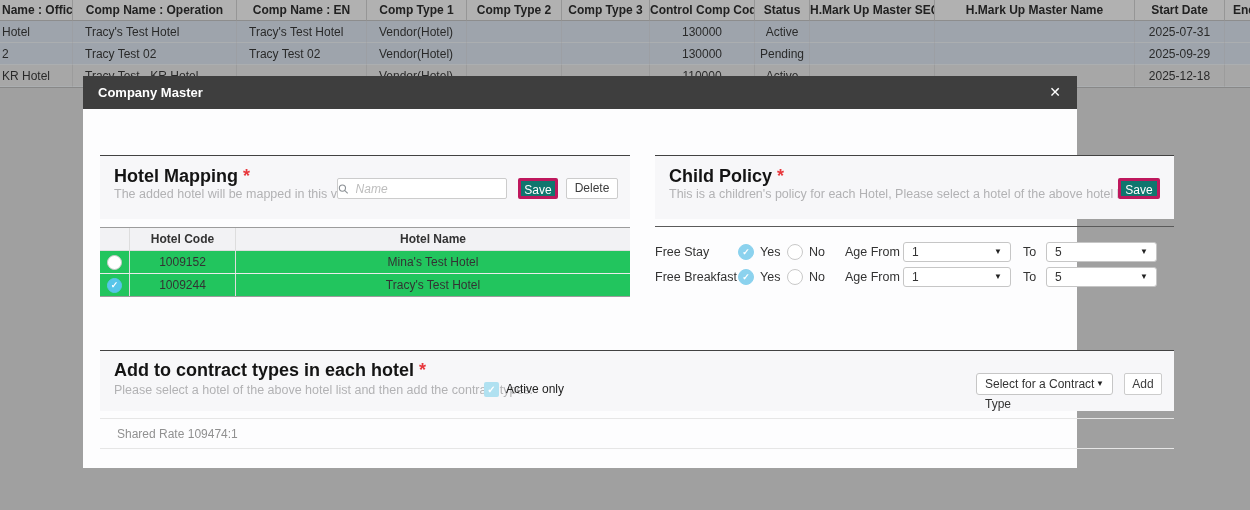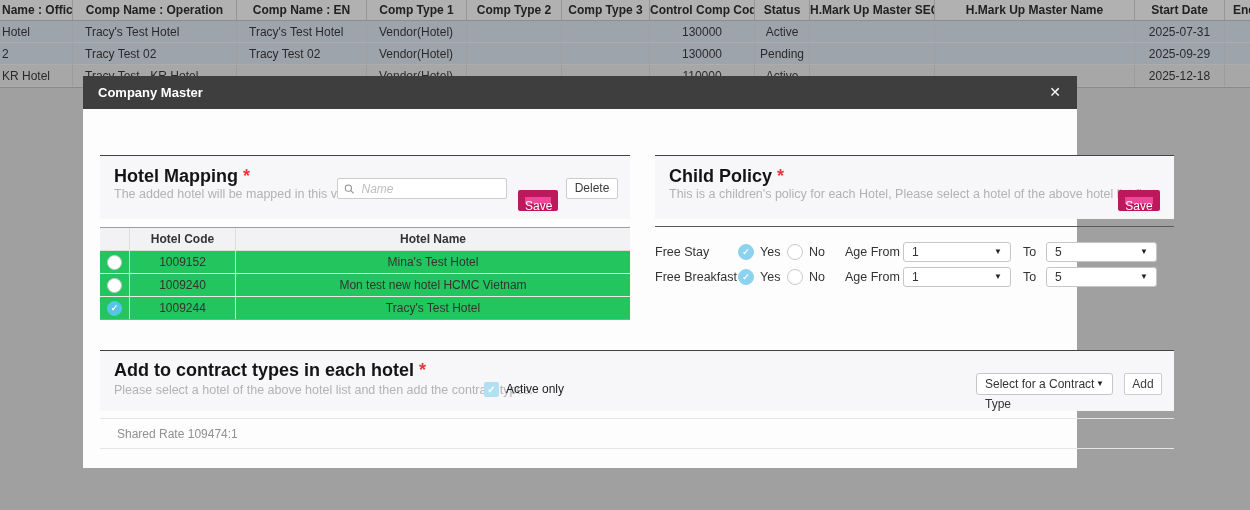--- a/index.html
+++ b/index.html
@@ -47,26 +47,26 @@
   .panel{position:absolute;background:#f7f7f9;border-top:1px solid #424242;box-sizing:border-box;}
   .panel-title{position:absolute;left:14px;font-size:18px;font-weight:700;color:#141414;white-space:nowrap;}
   .panel-title .req{color:#e8383d;font-weight:700;}
   .panel-sub{position:absolute;left:14px;font-size:12.5px;color:#b2b2b4;white-space:nowrap;}
 
   .panel-hm{left:17px;top:79px;width:530px;height:64px;}
   .panel-cp{left:572px;top:79px;width:519px;height:64px;}
   .panel-ct{left:17px;top:274px;width:1074px;height:61px;}
   .pt1{top:10px;} .ps1{top:31px;}
 
-  .search-box{position:absolute;left:237px;top:22px;width:170px;height:21px;background:#fff;border:1px solid #cccccc;border-radius:2px;box-sizing:border-box;display:flex;align-items:center;padding:0 6px;}
+  .search-box{position:absolute;left:237px;top:22px;width:170px;height:21px;background:#fff;border:1px solid #cccccc;border-radius:2px;box-sizing:border-box;display:flex;align-items:center;padding:0 0;}
   .search-box input{border:none;outline:none;background:transparent;font-size:12px;color:#333;width:100%;margin-left:5px;font-family:"Liberation Sans",sans-serif;}
   .search-box input::placeholder{color:#bdbdbd;font-style:italic;}
 
   .btn{position:absolute;box-sizing:border-box;font-size:12px;text-align:center;border-radius:2px;cursor:pointer;}
-  .btn-gray{background:#ec4899;color:#fff;border:7px solid #be185d;margin-top:12px;}
+  .btn-gray{background:#0f766e;color:#fff;border:3px solid #be185d;}
   .btn-white{background:#fff;color:#3d3d3d;border:1px solid #cccccc;}
   .hm-save{left:418px;top:22px;width:40px;height:21px;line-height:19px;}
   .hm-delete{left:466px;top:22px;width:52px;height:21px;line-height:19px;}
   .cp-save{right:14px;top:22px;width:42px;height:21px;line-height:19px;}
   .ct-add{left:1024px;top:22px;width:38px;height:22px;line-height:20px;}
 
   
   .ht{position:absolute;left:17px;top:151px;width:530px;border-top:1px solid #9c9c9c;border-bottom:1px solid #9c9c9c;}
   .ht-row{display:flex;width:530px;box-sizing:border-box;}
   .ht-head{background:#f2f2f4;border-bottom:1px solid #dddddd;}
@@ -221,27 +221,20 @@
       <div class="ht-body">
         <div class="ht-row">
           <div class="ht-cell hsel">
               <span class="radio"></span>
             </div>
           <div class="ht-cell hcode">1009152</div>
           <div class="ht-cell hname">Mina's Test Hotel</div>
         </div>
         <div class="ht-row">
           <div class="ht-cell hsel">
-              <span class="radio"></span>
-            </div>
-          <div class="ht-cell hcode">1009240</div>
-          <div class="ht-cell hname">Mon test new hotel HCMC Vietnam</div>
-        </div>
-        <div class="ht-row">
-          <div class="ht-cell hsel">
               <span class="radio checked">
                 <span class="chk">✓</span>
               </span>
             </div>
           <div class="ht-cell hcode">1009244</div>
           <div class="ht-cell hname">Tracy's Test Hotel</div>
         </div>
       </div>
     </div>
 

